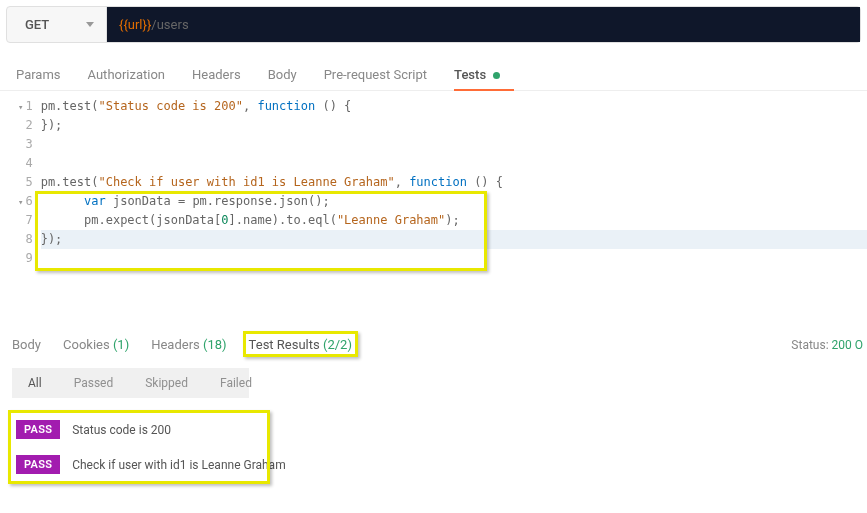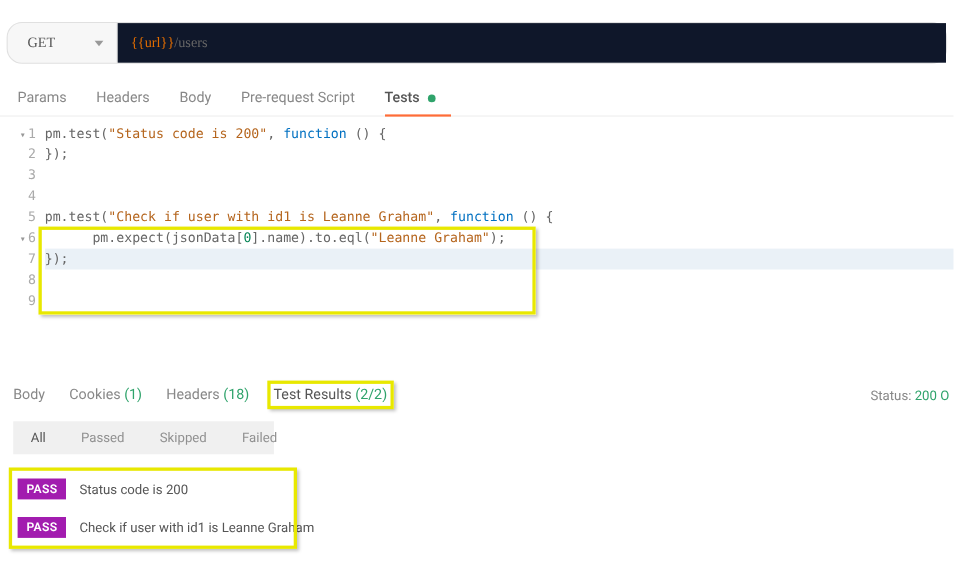--- a/index.html
+++ b/index.html
@@ -9,23 +9,22 @@
     color: #666;
     background: #fff;
     width: 867px;
     height: 513px;
     overflow: hidden;
   }
   .request-bar {
     display: flex;
     background: #f7f7f7;
     border: 1px solid #e0e0e0;
-    margin: 20px 6px 0 6px;
-    border-radius: 14px;
-    font-family: Liberation Serif, serif;
+    margin: 6px 6px 0 6px;
+    border-radius: 4px;
   }
   .method-select {
     display: flex;
     align-items: center;
     padding: 10px 12px 10px 18px;
     color: #555;
     font-weight: 500;
     cursor: pointer;
     min-width: 100px;
     justify-content: space-between;
@@ -178,20 +177,21 @@
     <span>GET</span>
     <span class="chevron-down"></span>
   </div>
   <div class="url-input">
     <span class="url-var">{{url}}</span><span class="url-rest">/users</span>
   </div>
 </div>
 
 <div class="tabs">
   <div class="tab">Params</div>
+  <div class="tab">Authorization</div>
   <div class="tab">Headers</div>
   <div class="tab">Body</div>
   <div class="tab">Pre-request Script</div>
   <div class="tab active">
     <span>Tests</span>
     <span class="dot"></span>
   </div>
 </div>
 
 <div class="code-area">
@@ -205,20 +205,21 @@
     <div>7</div>
     <div>8</div>
     <div>9</div>
   </div>
   <div class="code-lines">
     <div class="line">pm.test(<span class="tok-str">"Status code is 200"</span>, <span class="tok-kw">function</span> () {</div>
     <div class="line">});</div>
     <div class="line"></div>
     <div class="line"></div>
     <div class="line">pm.test(<span class="tok-str">"Check if user with id1 is Leanne Graham"</span>, <span class="tok-kw">function</span> () {</div>
+    <div class="line">      <span class="tok-kw">var</span> jsonData = pm.response.json();</div>
     <div class="line">      pm.expect(jsonData[<span class="tok-num">0</span>].name).to.eql(<span class="tok-str">"Leanne Graham"</span>);</div>
     <div class="line hl">});</div>
     <div class="hl-box1" style="left:-6px; top:94px; width:452px; height:80px;"></div>
   </div>
 </div>
 
 <div class="lower-tabs-row">
   <div class="lower-tabs">
     <div class="ltab">Body</div>
     <div class="ltab">

